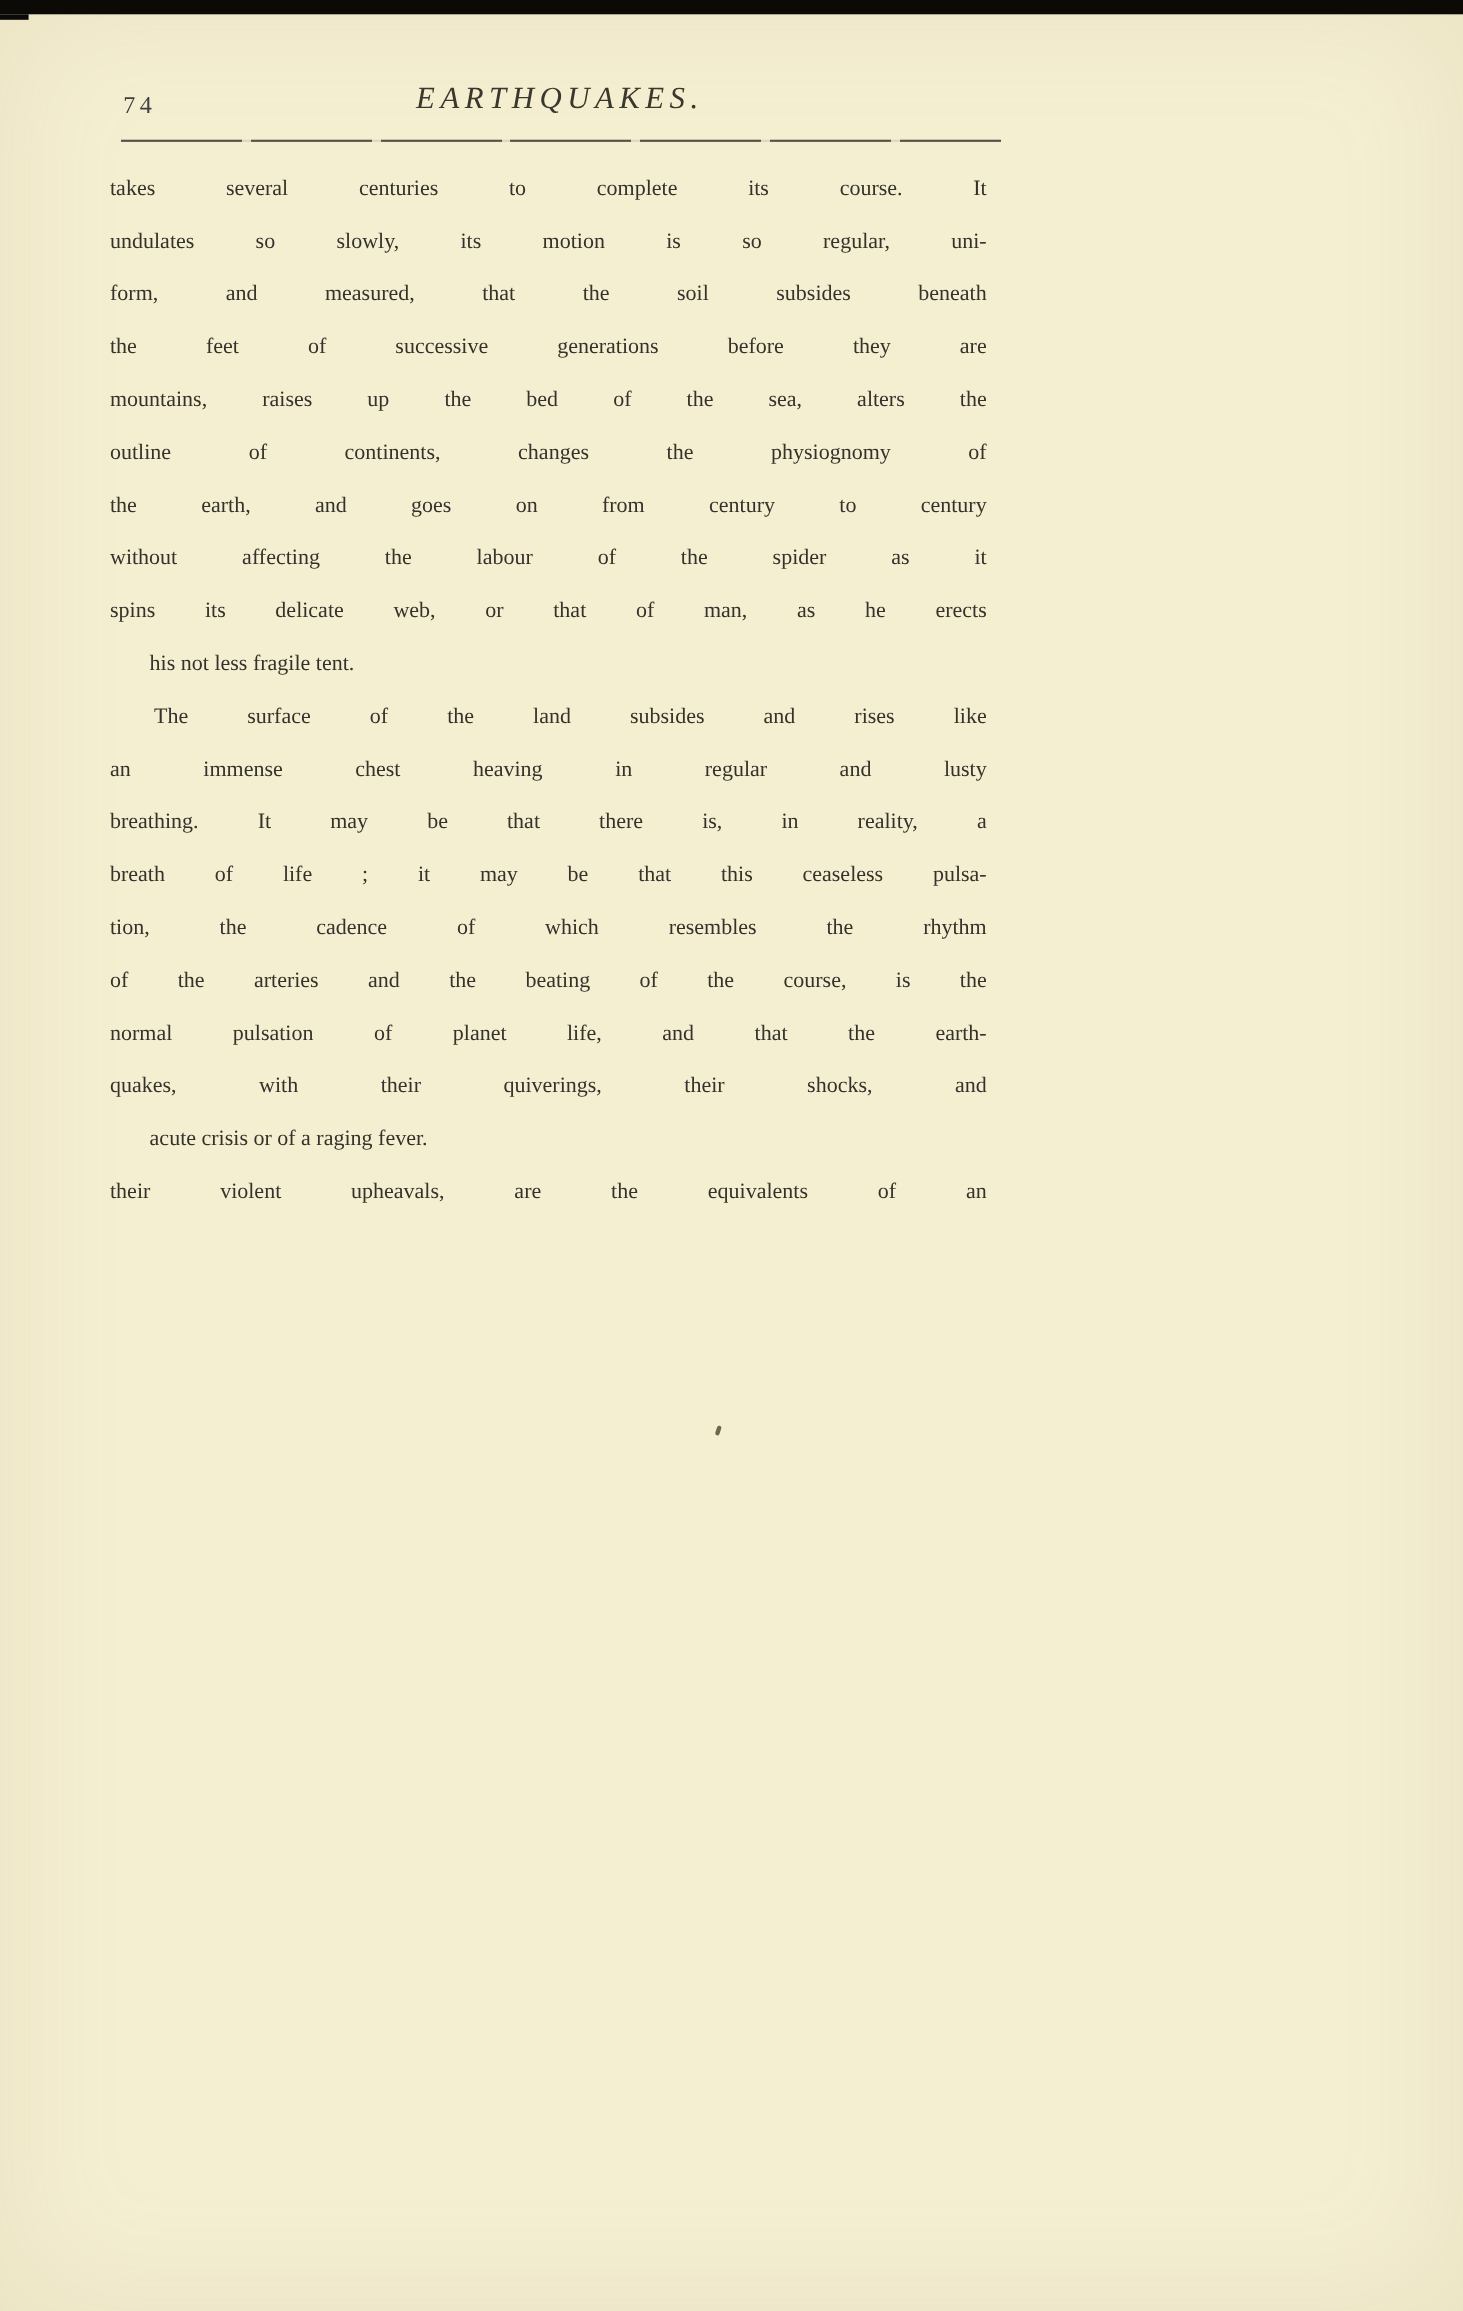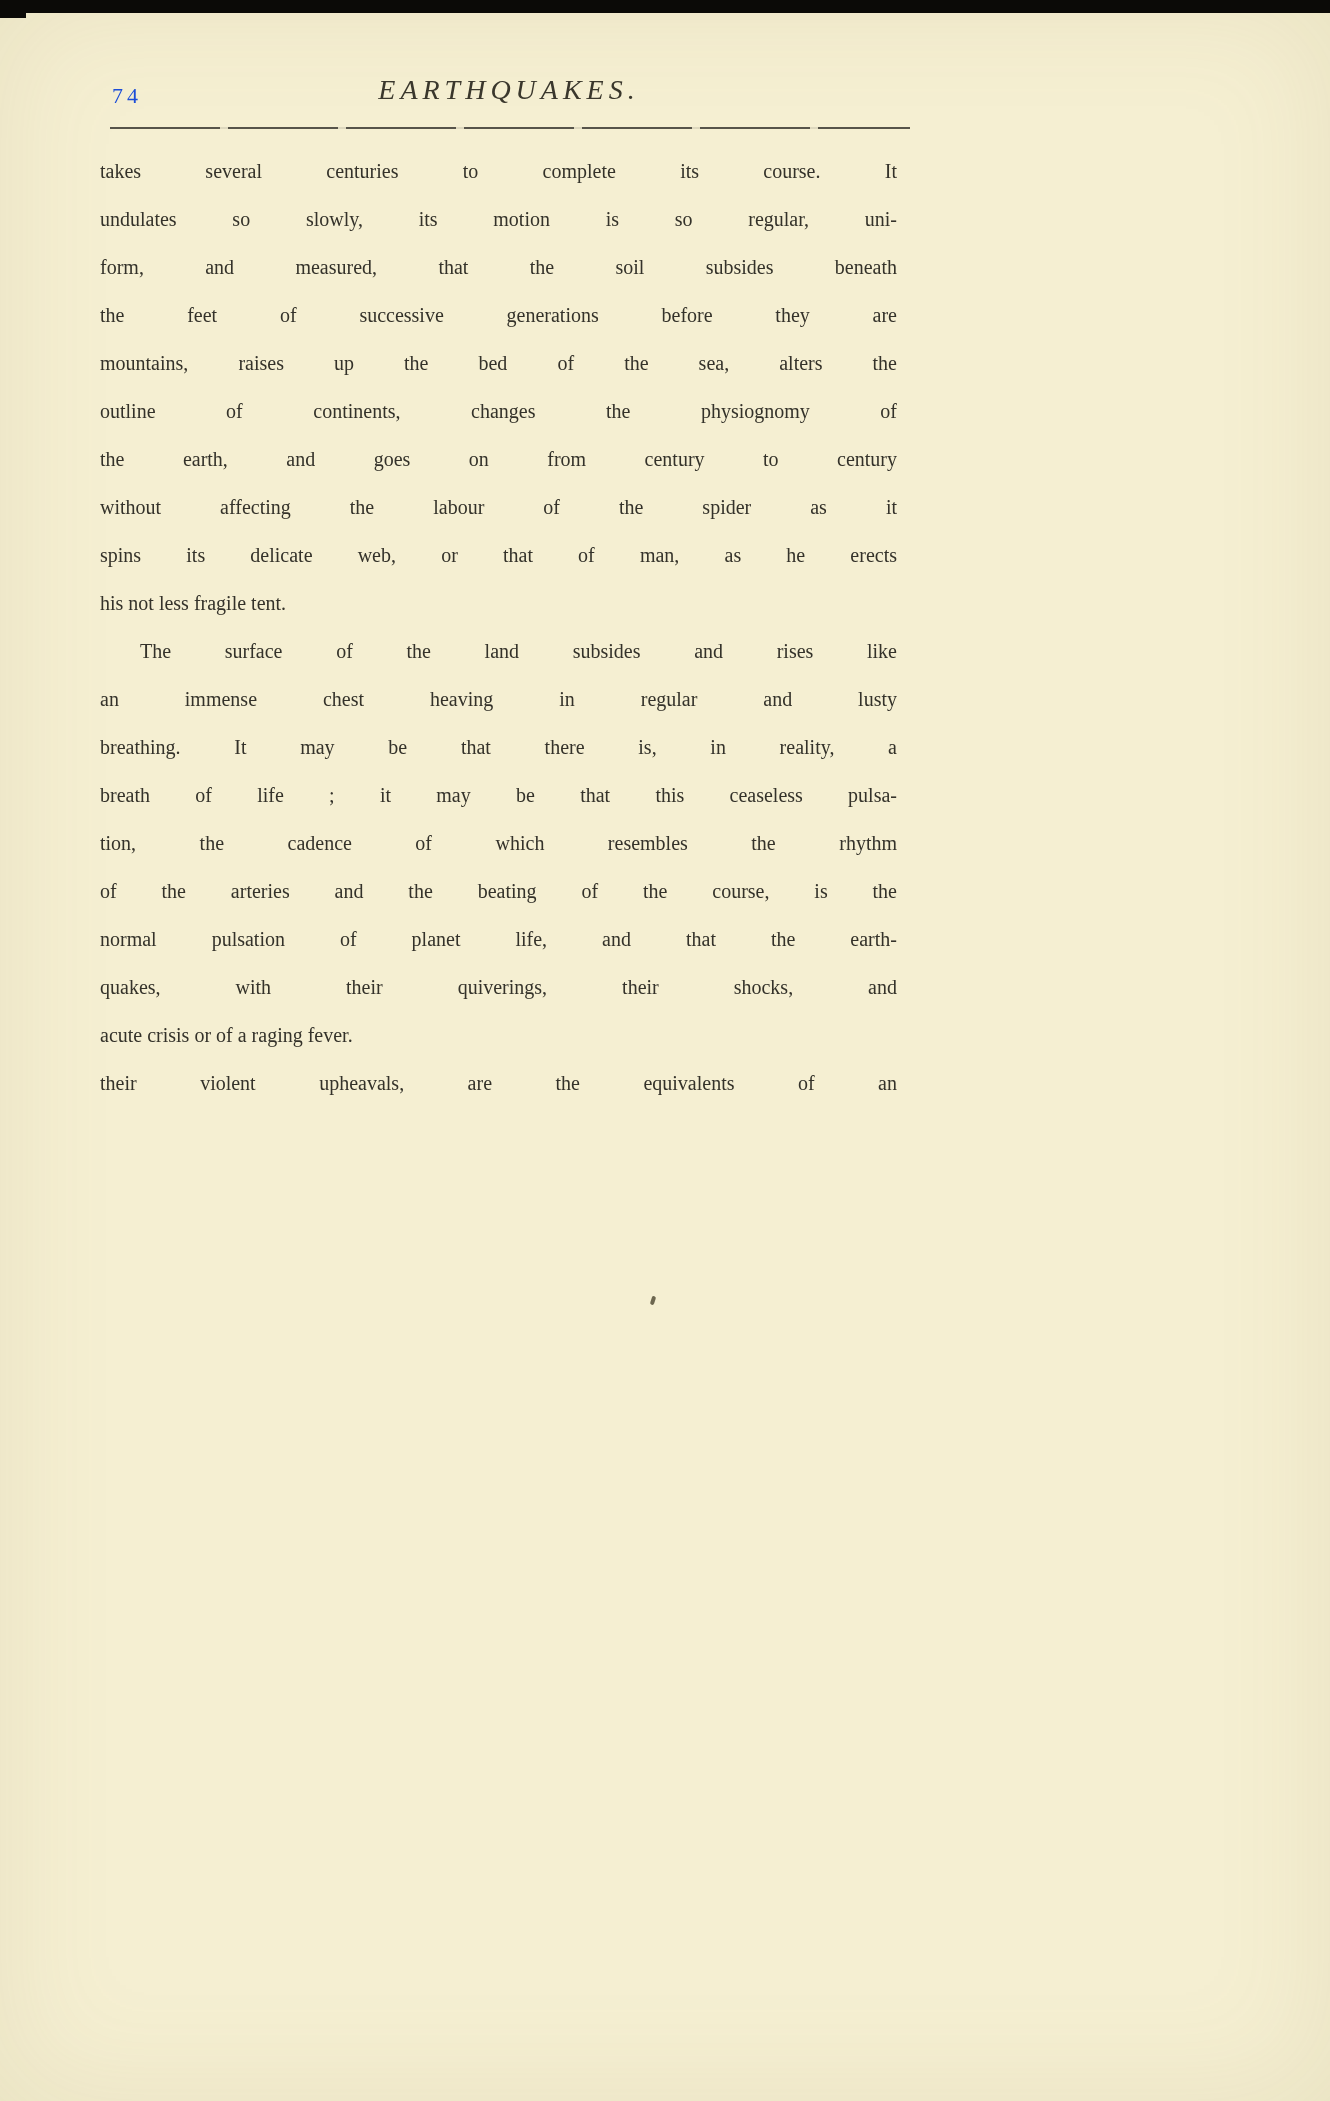--- a/index.html
+++ b/index.html
@@ -43,21 +43,21 @@
     left: 110px;
     width: 798px;
     height: 46px;
   }
   .page-num {
     position: absolute;
     left: 2px;
     top: 9px;
     font-size: 22px;
     letter-spacing: 4px;
-    color: #1d4ed8;
+    color: #404040;
   }
   .title {
     position: absolute;
     left: 0;
     right: 0;
     top: 0;
     text-align: center;
     font-style: italic;
     font-size: 28px;
     letter-spacing: 5px;
@@ -84,20 +84,21 @@
     line-height: 48px;
     color: #34322a;
   }
   .line {
     text-align: justify;
     text-align-last: justify;
     white-space: normal;
   }
   .line.last {
     text-align-last: left;
+    margin-left: 36px;
   }
   .line.indent {
     text-indent: 40px;
   }
   .speck {
     position: absolute;
     left: 651px;
     top: 1296px;
     width: 4px;
     height: 9px;

